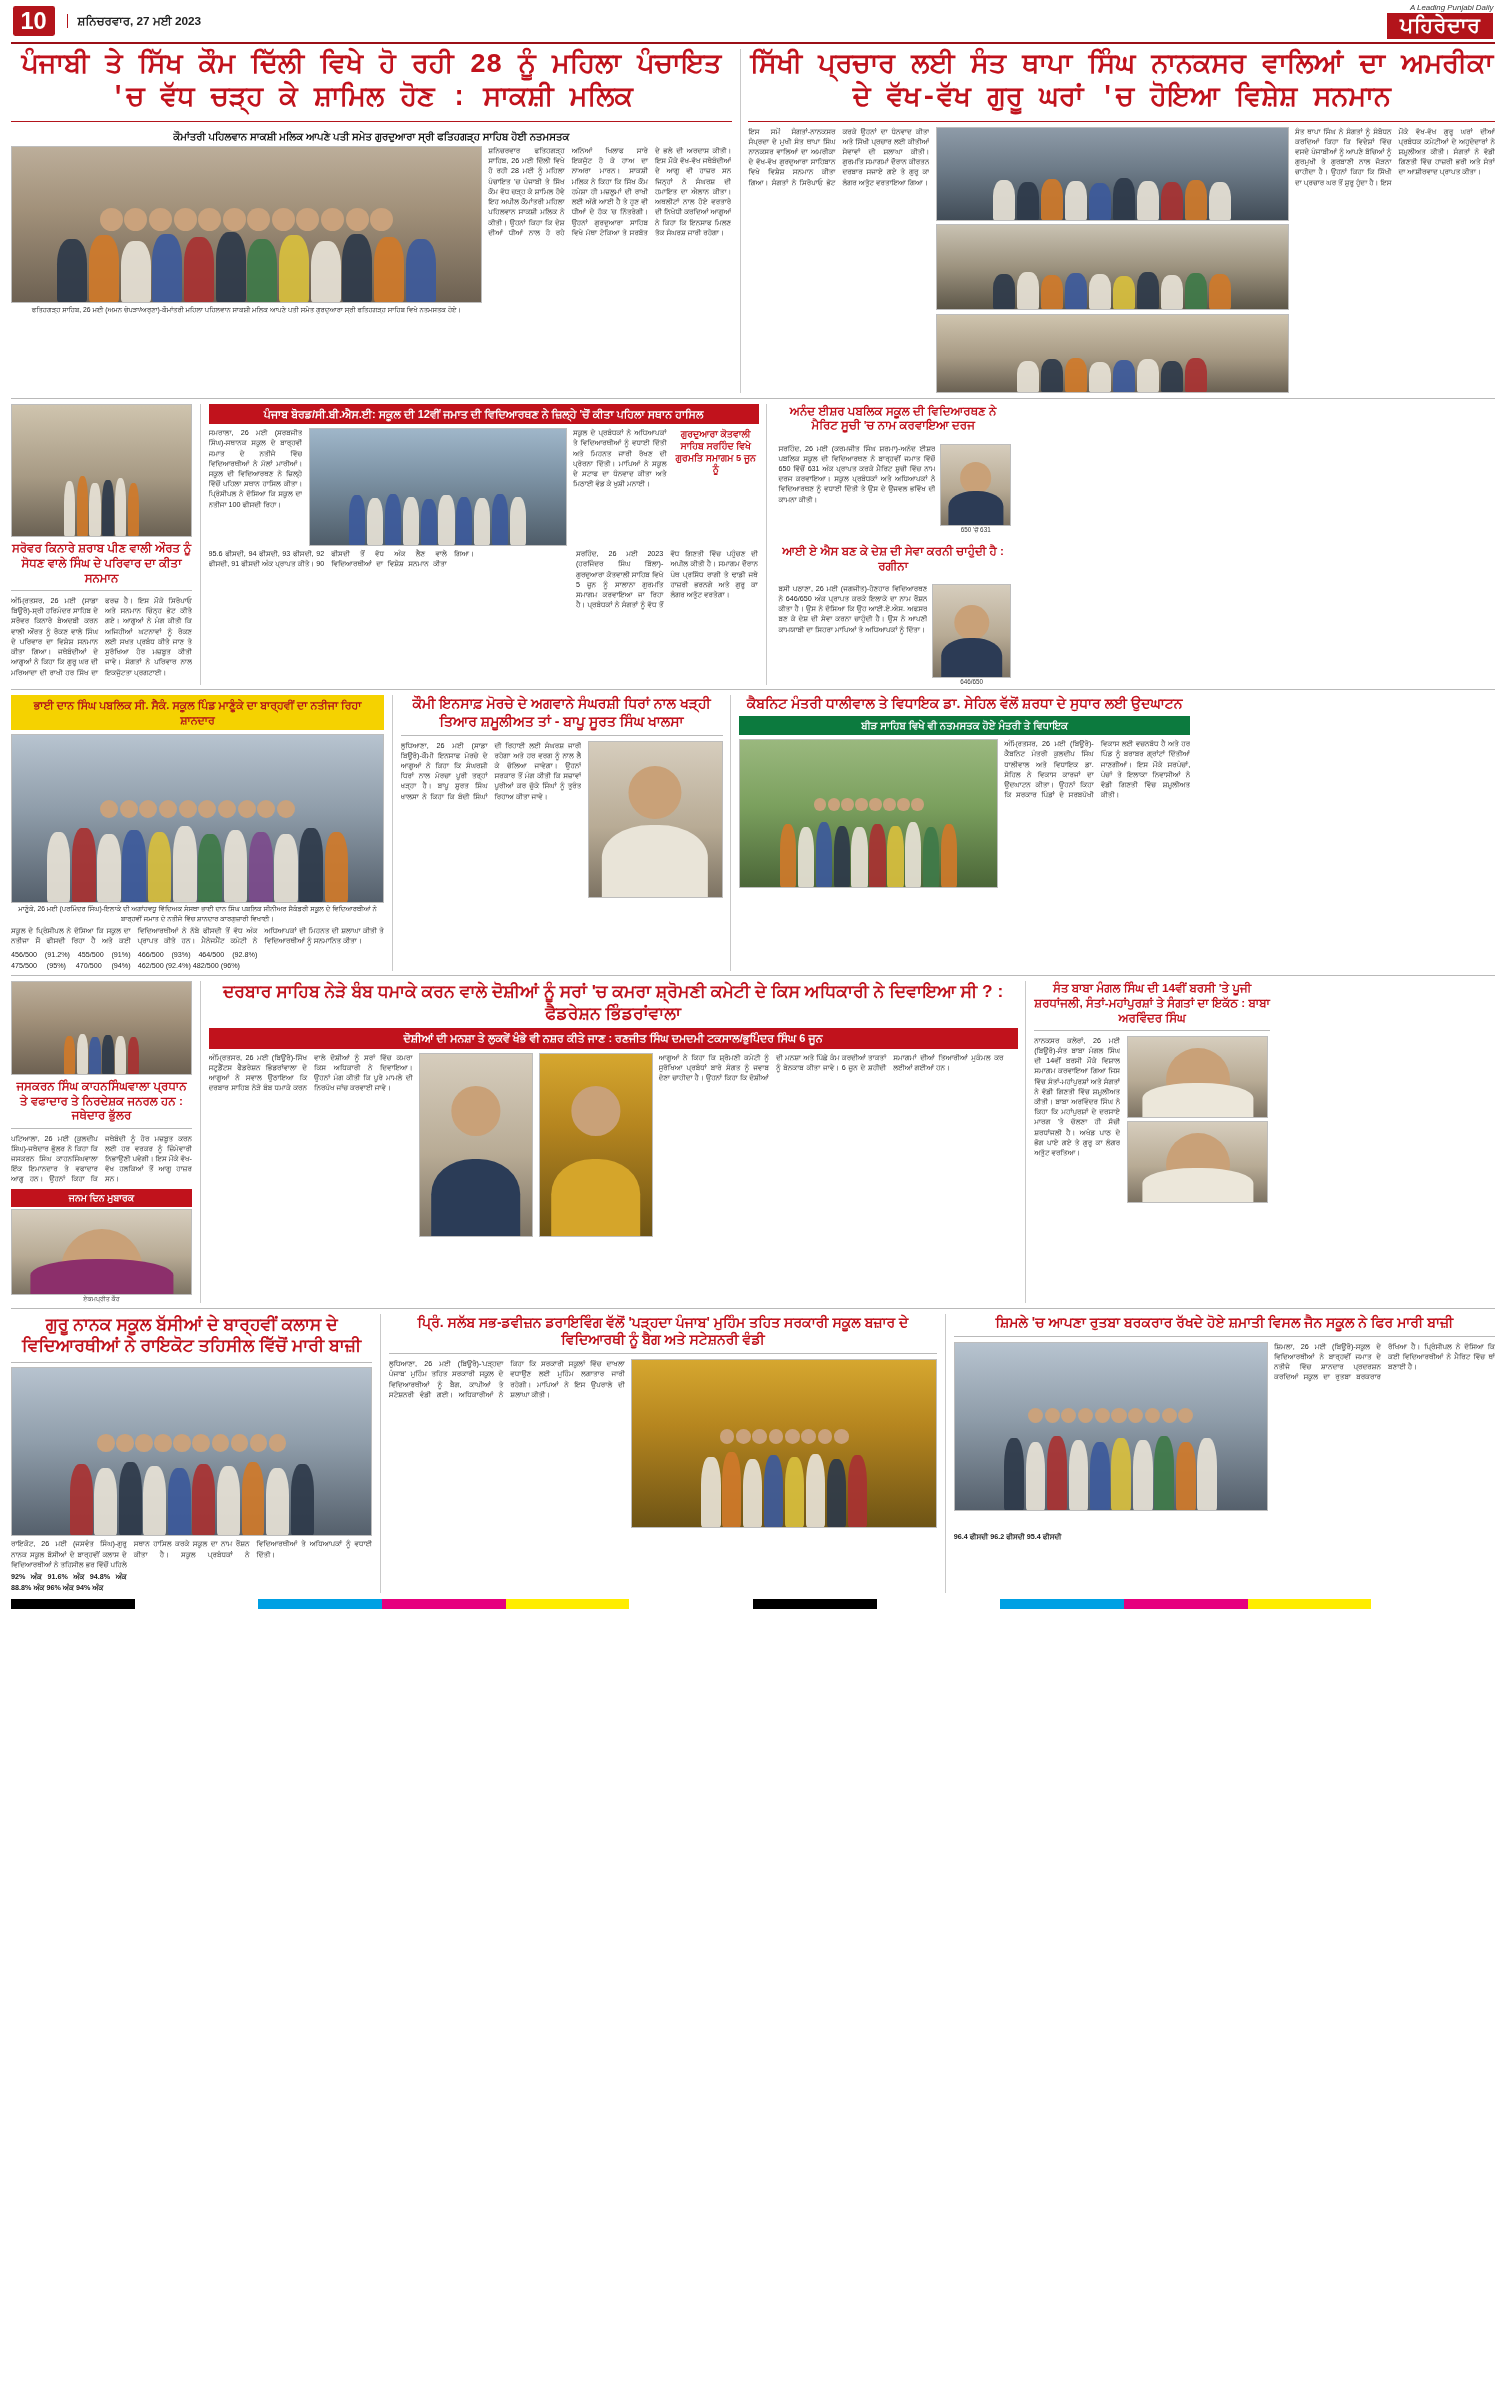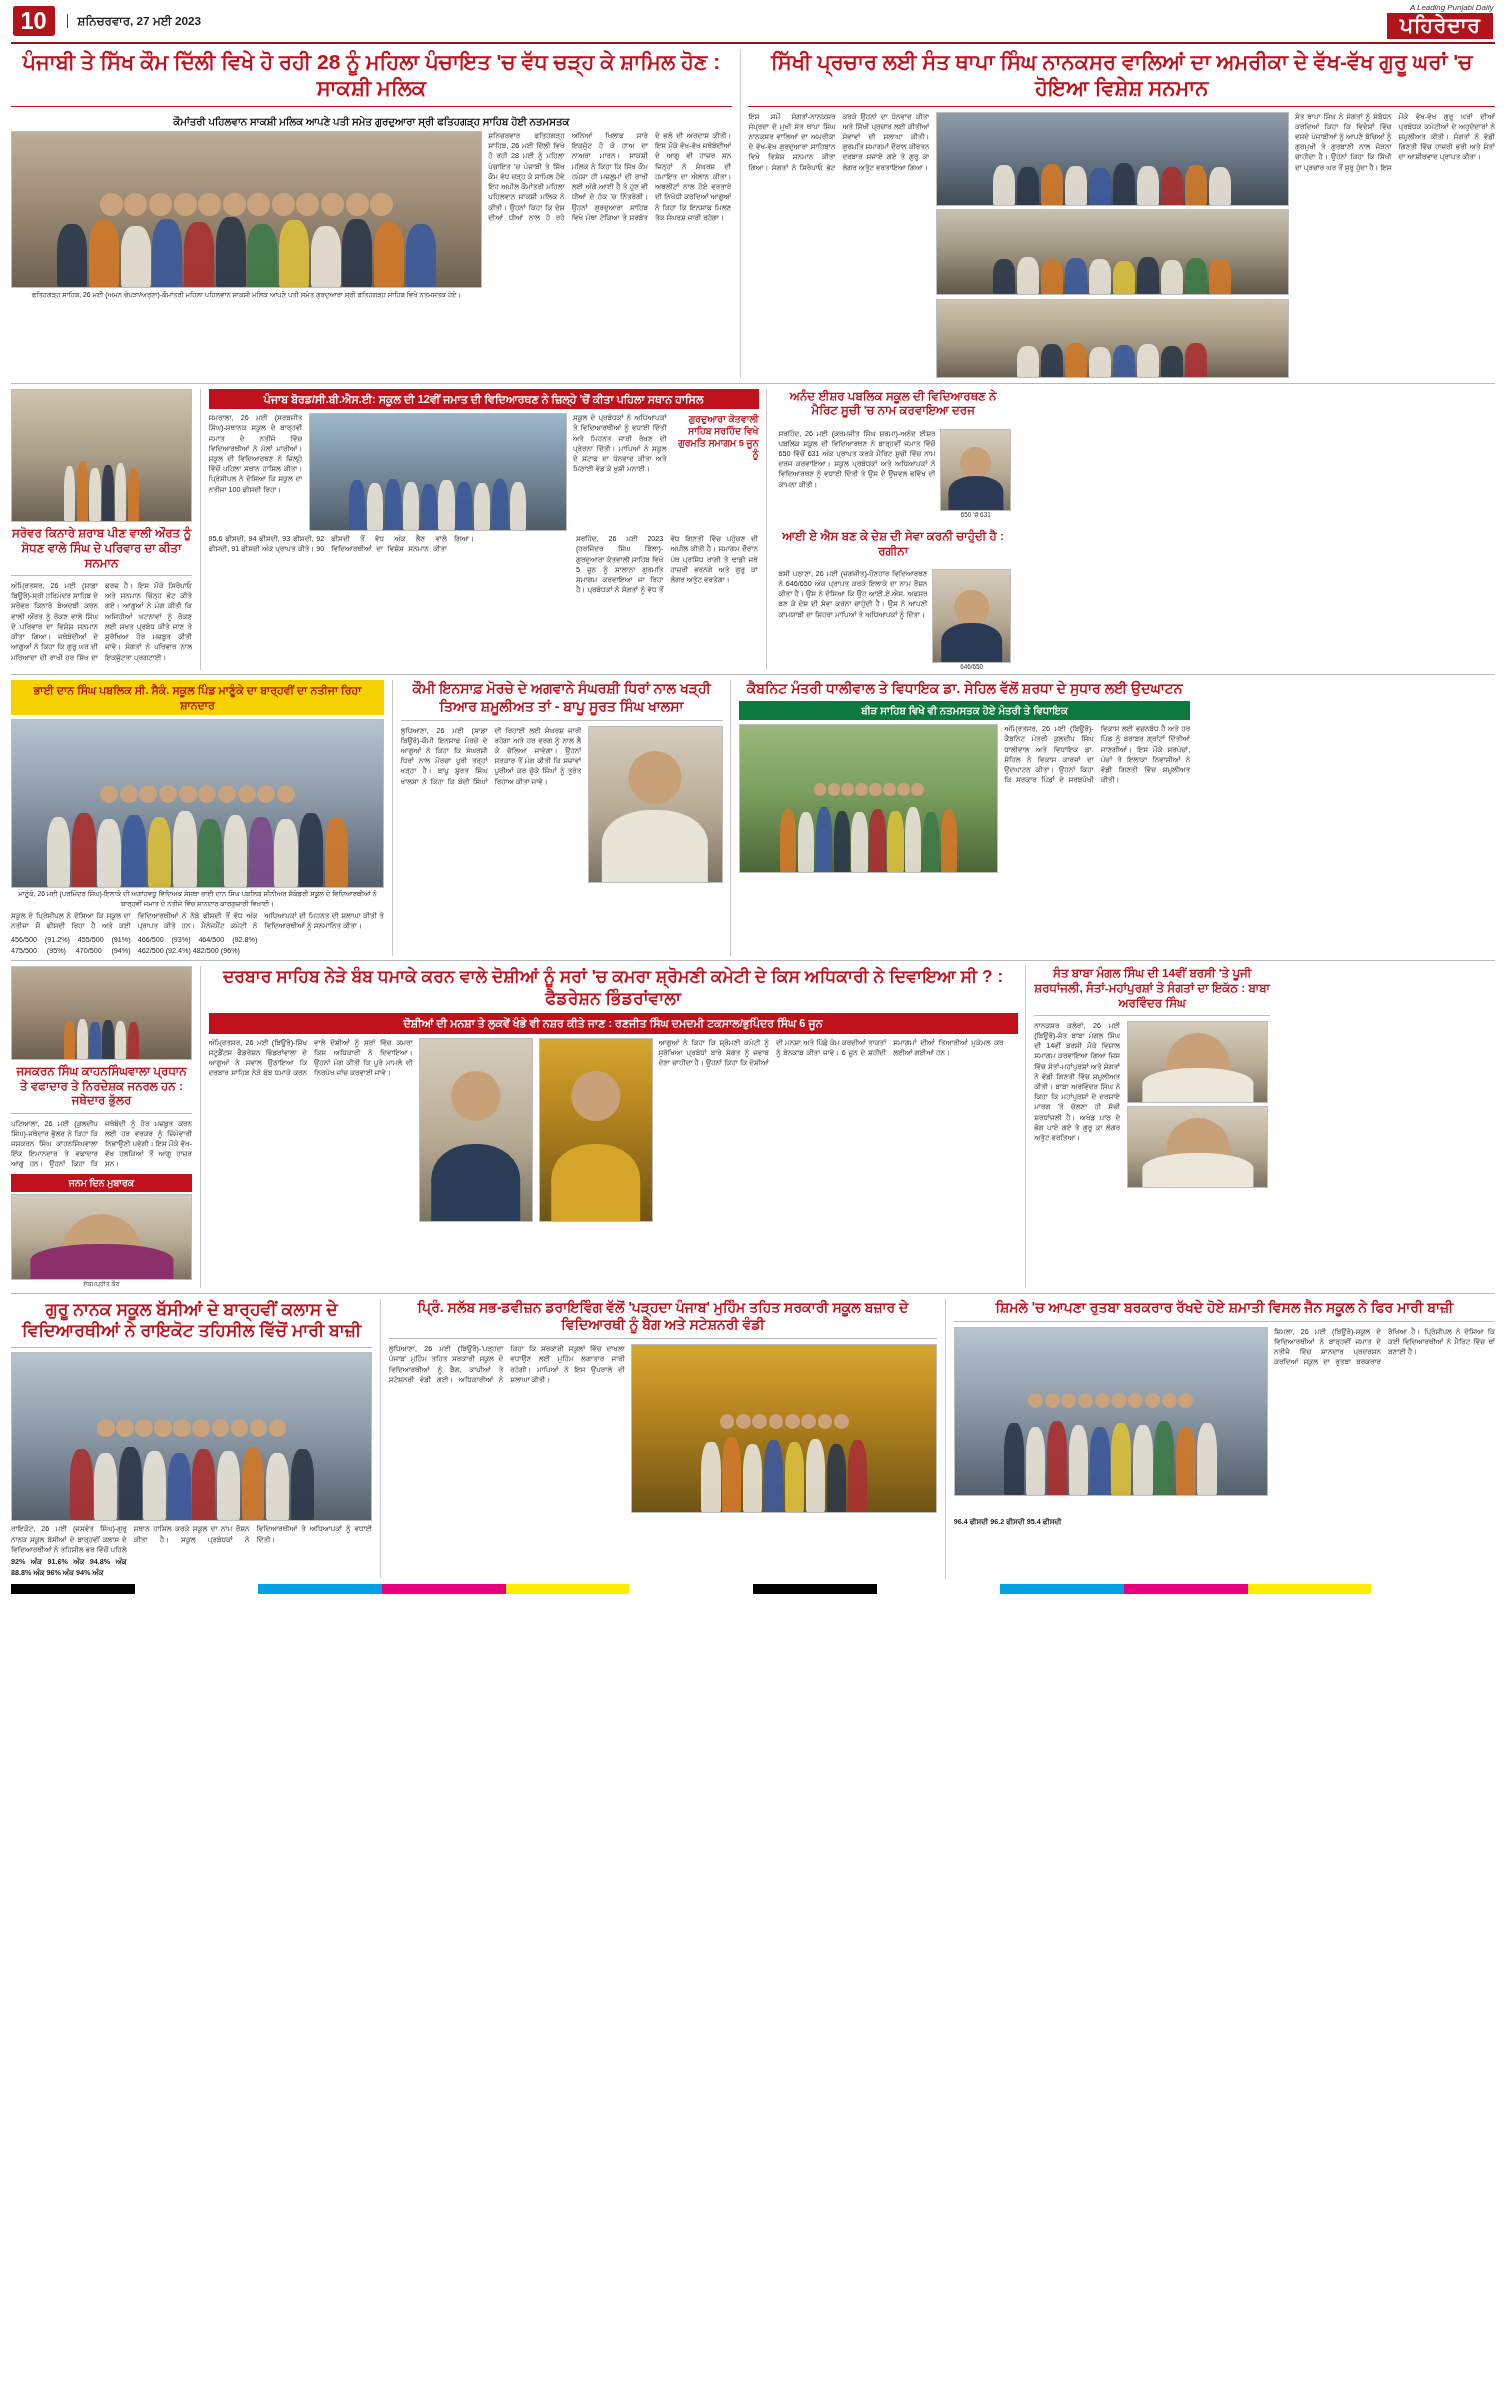--- a/index.html
+++ b/index.html
@@ -72,21 +72,21 @@
   .hr { border-top: 0.8px solid #b9b9b9; margin: 4.7px 0; }
   .hr-red { border-top: 1.6px solid #b3141b; margin: 4.7px 0; }
 
   
   .hl-red {
     color: #c1121c;
     font-weight: bold;
     line-height: 1.25;
     text-align: center;
   }
-  .hl-xl { font-size: 21px; }
+  .hl-xl { font-size: 27px; font-family: Liberation Mono, monospace; }
   .hl-lg { font-size: 17.3px; }
   .hl-md { font-size: 14px; }
   .hl-sm { font-size: 11.8px; }
   .subhead {
     font-size: 10.2px;
     font-weight: bold;
     text-align: center;
     color: #111;
     line-height: 1.3;
     margin: 3.1px 0;
@@ -342,21 +342,21 @@
                 <div class="fig w" style="height:74%"></div>
               <div class="fig b" style="height:72%"></div>
                 <div class="fig w" style="height:70%"></div>
               <div class="fig b" style="height:76%"></div>
                 <div class="fig w" style="height:72%"></div>
             </div>
           </div>
         </div>
         <div class="body" style="width:94px;">ਸਕੂਲ ਦੇ ਪ੍ਰਬੰਧਕਾਂ ਨੇ ਅਧਿਆਪਕਾਂ ਤੇ ਵਿਦਿਆਰਥੀਆਂ ਨੂੰ ਵਧਾਈ ਦਿੱਤੀ ਅਤੇ ਮਿਹਨਤ ਜਾਰੀ ਰੱਖਣ ਦੀ ਪ੍ਰੇਰਨਾ ਦਿੱਤੀ। ਮਾਪਿਆਂ ਨੇ ਸਕੂਲ ਦੇ ਸਟਾਫ ਦਾ ਧੰਨਵਾਦ ਕੀਤਾ ਅਤੇ ਮਿਠਾਈ ਵੰਡ ਕੇ ਖੁਸ਼ੀ ਮਨਾਈ।</div>
         <div class="col" style="width:86px;">
-          <div class="hl-red hl-sm" style="font-size:9.4px;text-align:right;">ਗੁਰਦੁਆਰਾ ਕੋਤਵਾਲੀ ਸਾਹਿਬ ਸਰਹਿੰਦ ਵਿਖੇ ਗੁਰਮਤਿ ਸਮਾਗਮ 5 ਜੂਨ ਨੂੰ</div>
+          <div class="hl-red hl-sm" style="font-size:9.4px;">ਗੁਰਦੁਆਰਾ ਕੋਤਵਾਲੀ ਸਾਹਿਬ ਸਰਹਿੰਦ ਵਿਖੇ ਗੁਰਮਤਿ ਸਮਾਗਮ 5 ਜੂਨ ਨੂੰ</div>
         </div>
       </div>
       <div class="row" style="gap:6.3px;margin-top:3.1px;">
         <div class="body c3" style="width:361px;">95.6 ਫੀਸਦੀ, 94 ਫੀਸਦੀ, 93 ਫੀਸਦੀ, 92 ਫੀਸਦੀ, 91 ਫੀਸਦੀ ਅੰਕ ਪ੍ਰਾਪਤ ਕੀਤੇ। 90 ਫੀਸਦੀ ਤੋਂ ਵੱਧ ਅੰਕ ਲੈਣ ਵਾਲੇ ਵਿਦਿਆਰਥੀਆਂ ਦਾ ਵਿਸ਼ੇਸ਼ ਸਨਮਾਨ ਕੀਤਾ ਗਿਆ।</div>
         <div class="body c2" style="width:182px;">ਸਰਹਿੰਦ, 26 ਮਈ 2023 (ਹਰਜਿੰਦਰ ਸਿੰਘ ਬਿੱਲਾ)-ਗੁਰਦੁਆਰਾ ਕੋਤਵਾਲੀ ਸਾਹਿਬ ਵਿਖੇ 5 ਜੂਨ ਨੂੰ ਸਾਲਾਨਾ ਗੁਰਮਤਿ ਸਮਾਗਮ ਕਰਵਾਇਆ ਜਾ ਰਿਹਾ ਹੈ। ਪ੍ਰਬੰਧਕਾਂ ਨੇ ਸੰਗਤਾਂ ਨੂੰ ਵੱਧ ਤੋਂ ਵੱਧ ਗਿਣਤੀ ਵਿੱਚ ਪਹੁੰਚਣ ਦੀ ਅਪੀਲ ਕੀਤੀ ਹੈ। ਸਮਾਗਮ ਦੌਰਾਨ ਪੰਥ ਪ੍ਰਸਿੱਧ ਰਾਗੀ ਤੇ ਢਾਡੀ ਜਥੇ ਹਾਜ਼ਰੀ ਭਰਨਗੇ ਅਤੇ ਗੁਰੂ ਕਾ ਲੰਗਰ ਅਤੁੱਟ ਵਰਤੇਗਾ।</div>
       </div>
     </div>
 
     <div class="sep-v"></div>
 

